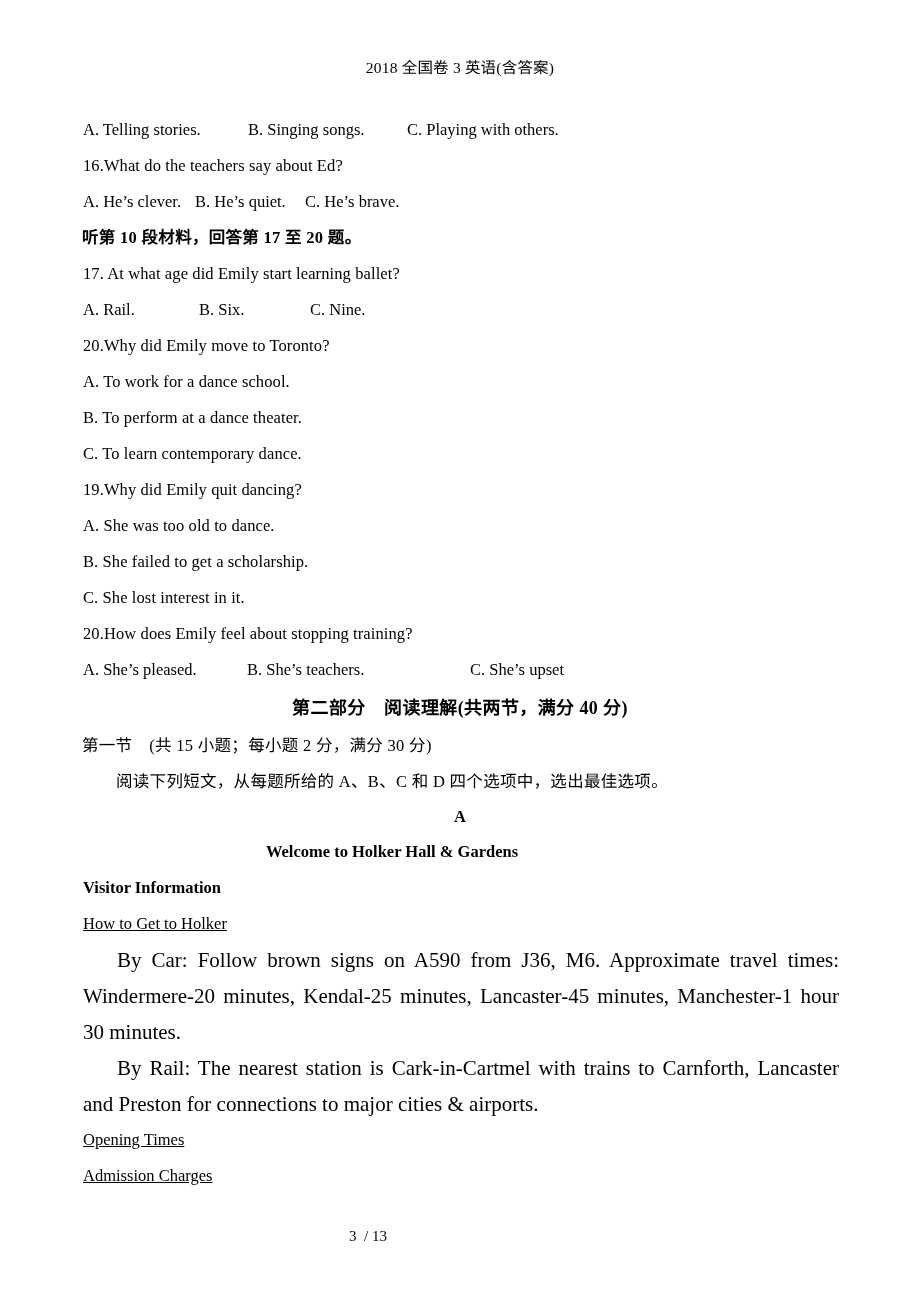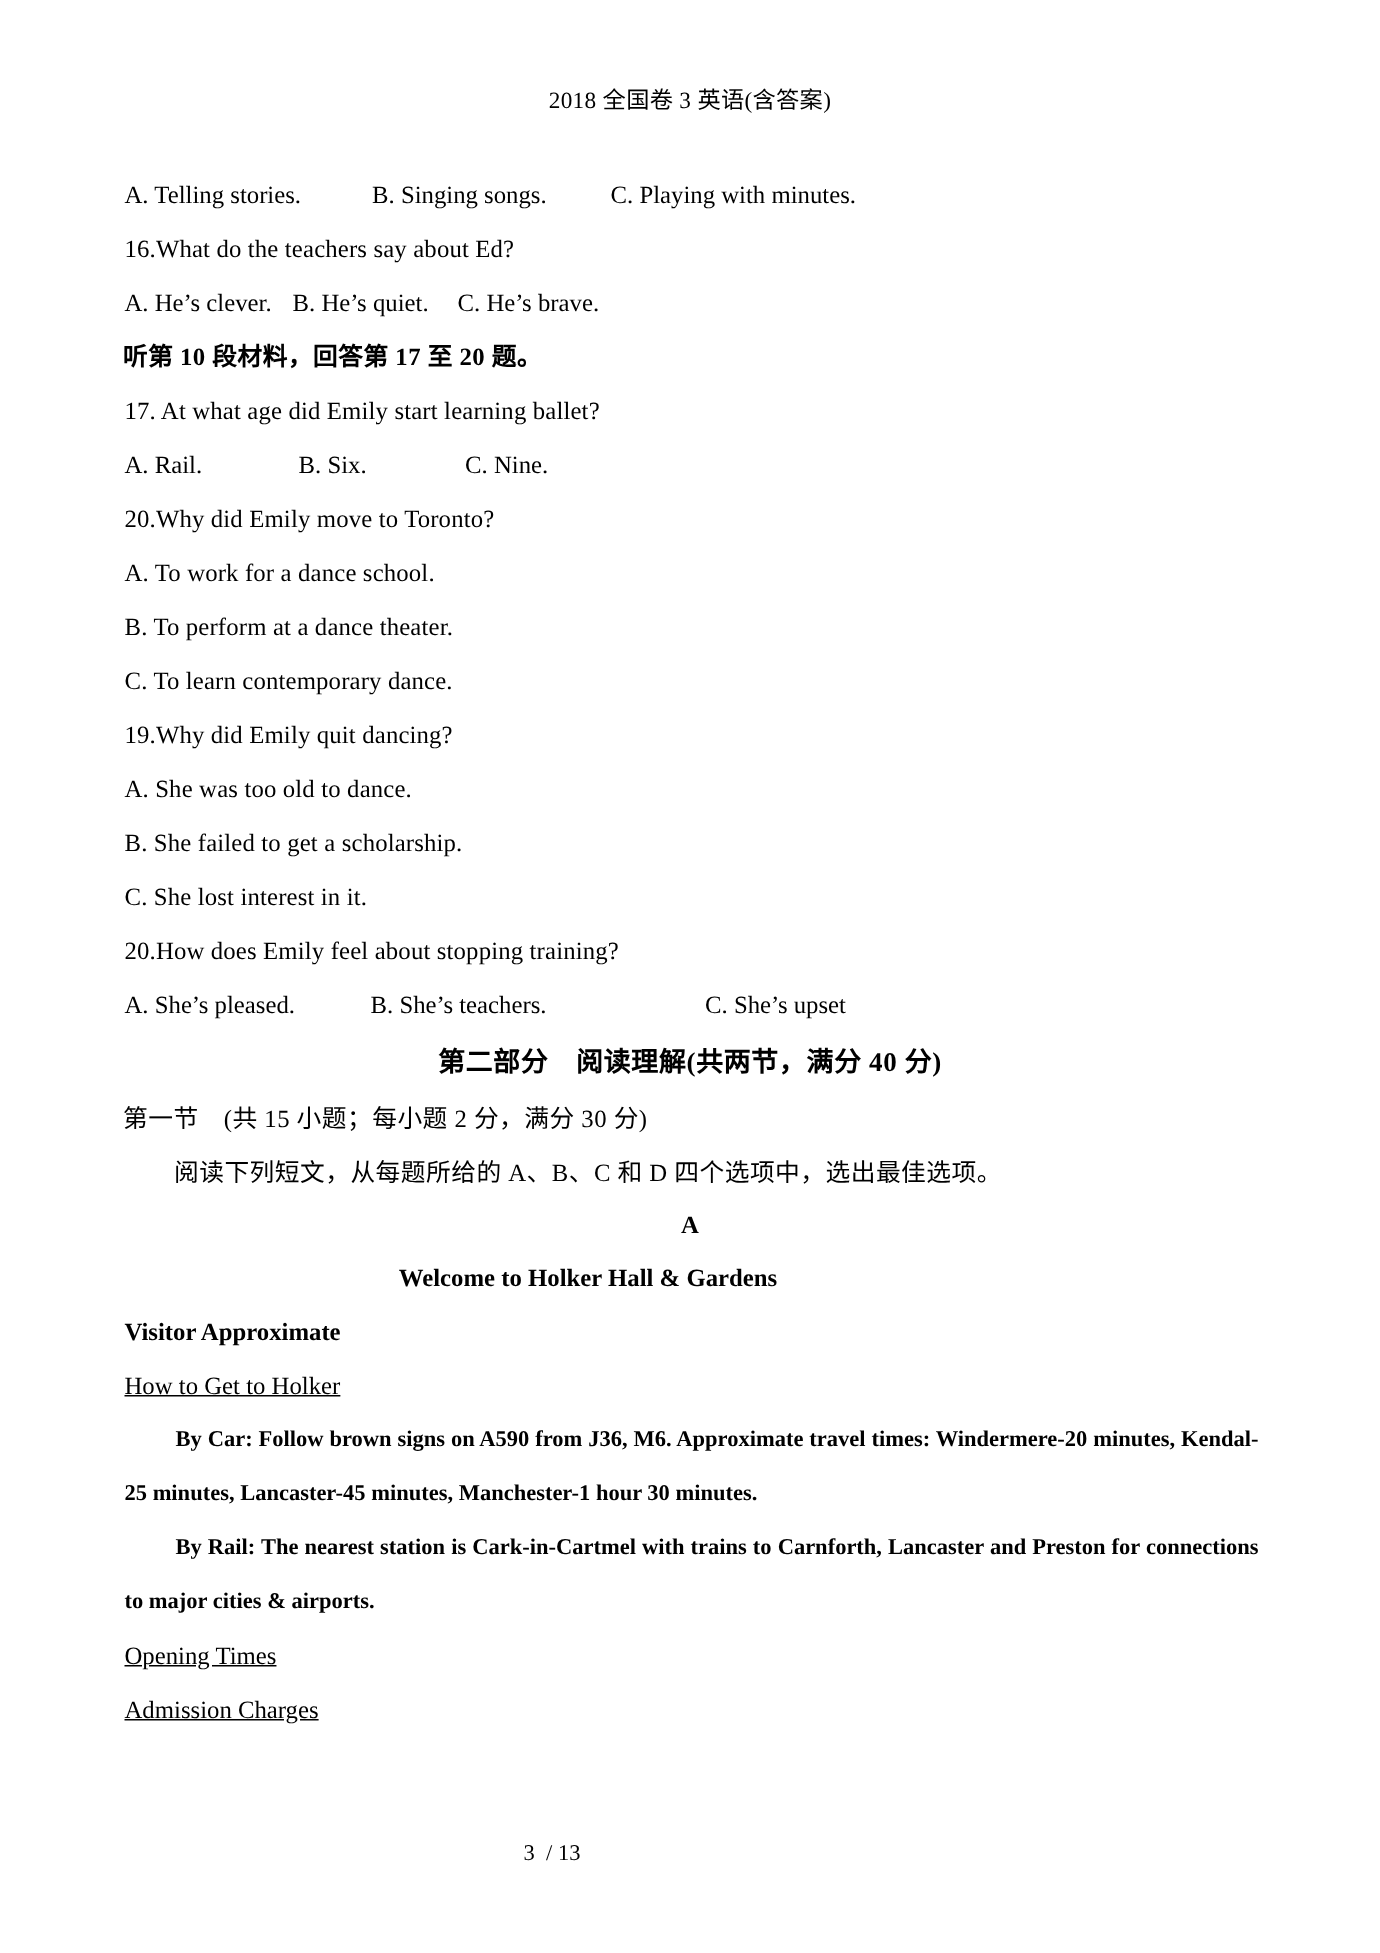--- a/index.html
+++ b/index.html
@@ -107,27 +107,26 @@
     font-weight: normal;
     text-decoration: underline;
     display: inline-block;
   }
   .u-wrap {
     font-size: 16.5px;
     line-height: 36px;
   }
 
   .para {
-    font-size: 15px;
+    font-size: 21px;
     line-height: 36px;
     text-align: justify;
     text-justify: inter-word;
     text-indent: 34px;
     margin: 0;
-    font-weight: bold;
   }
   .para.nojust {
     text-align: left;
   }
 
   
   .doc-footer {
     position: absolute;
     bottom: 56px;
     left: 0;
@@ -143,21 +142,21 @@
 
 <div class="page">
 
   <div class="doc-header">2018 全国卷 3 英语(含答案)</div>
 
   <div class="content">
 
     <div class="choices">
       <span class="opt" style="left:0px;">A. Telling stories.</span>
       <span class="opt" style="left:165px;">B. Singing songs.</span>
-      <span class="opt" style="left:324px;">C. Playing with minutes.</span>
+      <span class="opt" style="left:324px;">C. Playing with others.</span>
     </div>
 
     <div class="line">16.What do the teachers say about Ed?</div>
     <div class="choices">
       <span class="opt" style="left:0px;">A. He’s clever.</span>
       <span class="opt" style="left:112px;">B. He’s quiet.</span>
       <span class="opt" style="left:222px;">C. He’s brave.</span>
     </div>
 
     <div class="line cn bold" style="margin-left:-1px;">听第 10 段材料，回答第 17 至 20 题。</div>
@@ -187,21 +186,21 @@
     </div>
 
     <div class="center big" style="margin-left:-83px; width:920px;">第二部分　阅读理解(共两节，满分 40 分)</div>
 
     <div class="line cn" style="margin-left:-1px;">第一节　(共 15 小题；每小题 2 分，满分 30 分)</div>
     <div class="line cn" style="margin-left:33px;">阅读下列短文，从每题所给的 A、B、C 和 D 四个选项中，选出最佳选项。</div>
 
     <div class="center sec-letter" style="margin-left:-83px; width:920px;">A</div>
     <div class="center sec-title" style="margin-left:-83px; width:784px;">Welcome to Holker Hall &amp; Gardens</div>
 
-    <div class="sub-head">Visitor Approximate</div>
+    <div class="sub-head">Visitor Information</div>
 
     <div class="u-wrap">
       <span class="sub-head underline">How to Get to Holker</span>
     </div>
 
     <p class="para">By Car: Follow brown signs on A590 from J36, M6. Approximate travel times: Windermere-20 minutes, Kendal-25 minutes, Lancaster-45 minutes, Manchester-1 hour 30 minutes.</p>
     <p class="para">By Rail: The nearest station is Cark-in-Cartmel with trains to Carnforth, Lancaster and Preston for connections to major cities &amp; airports.</p>
 
     <div class="u-wrap">
       <span class="sub-head underline">Opening Times</span>

